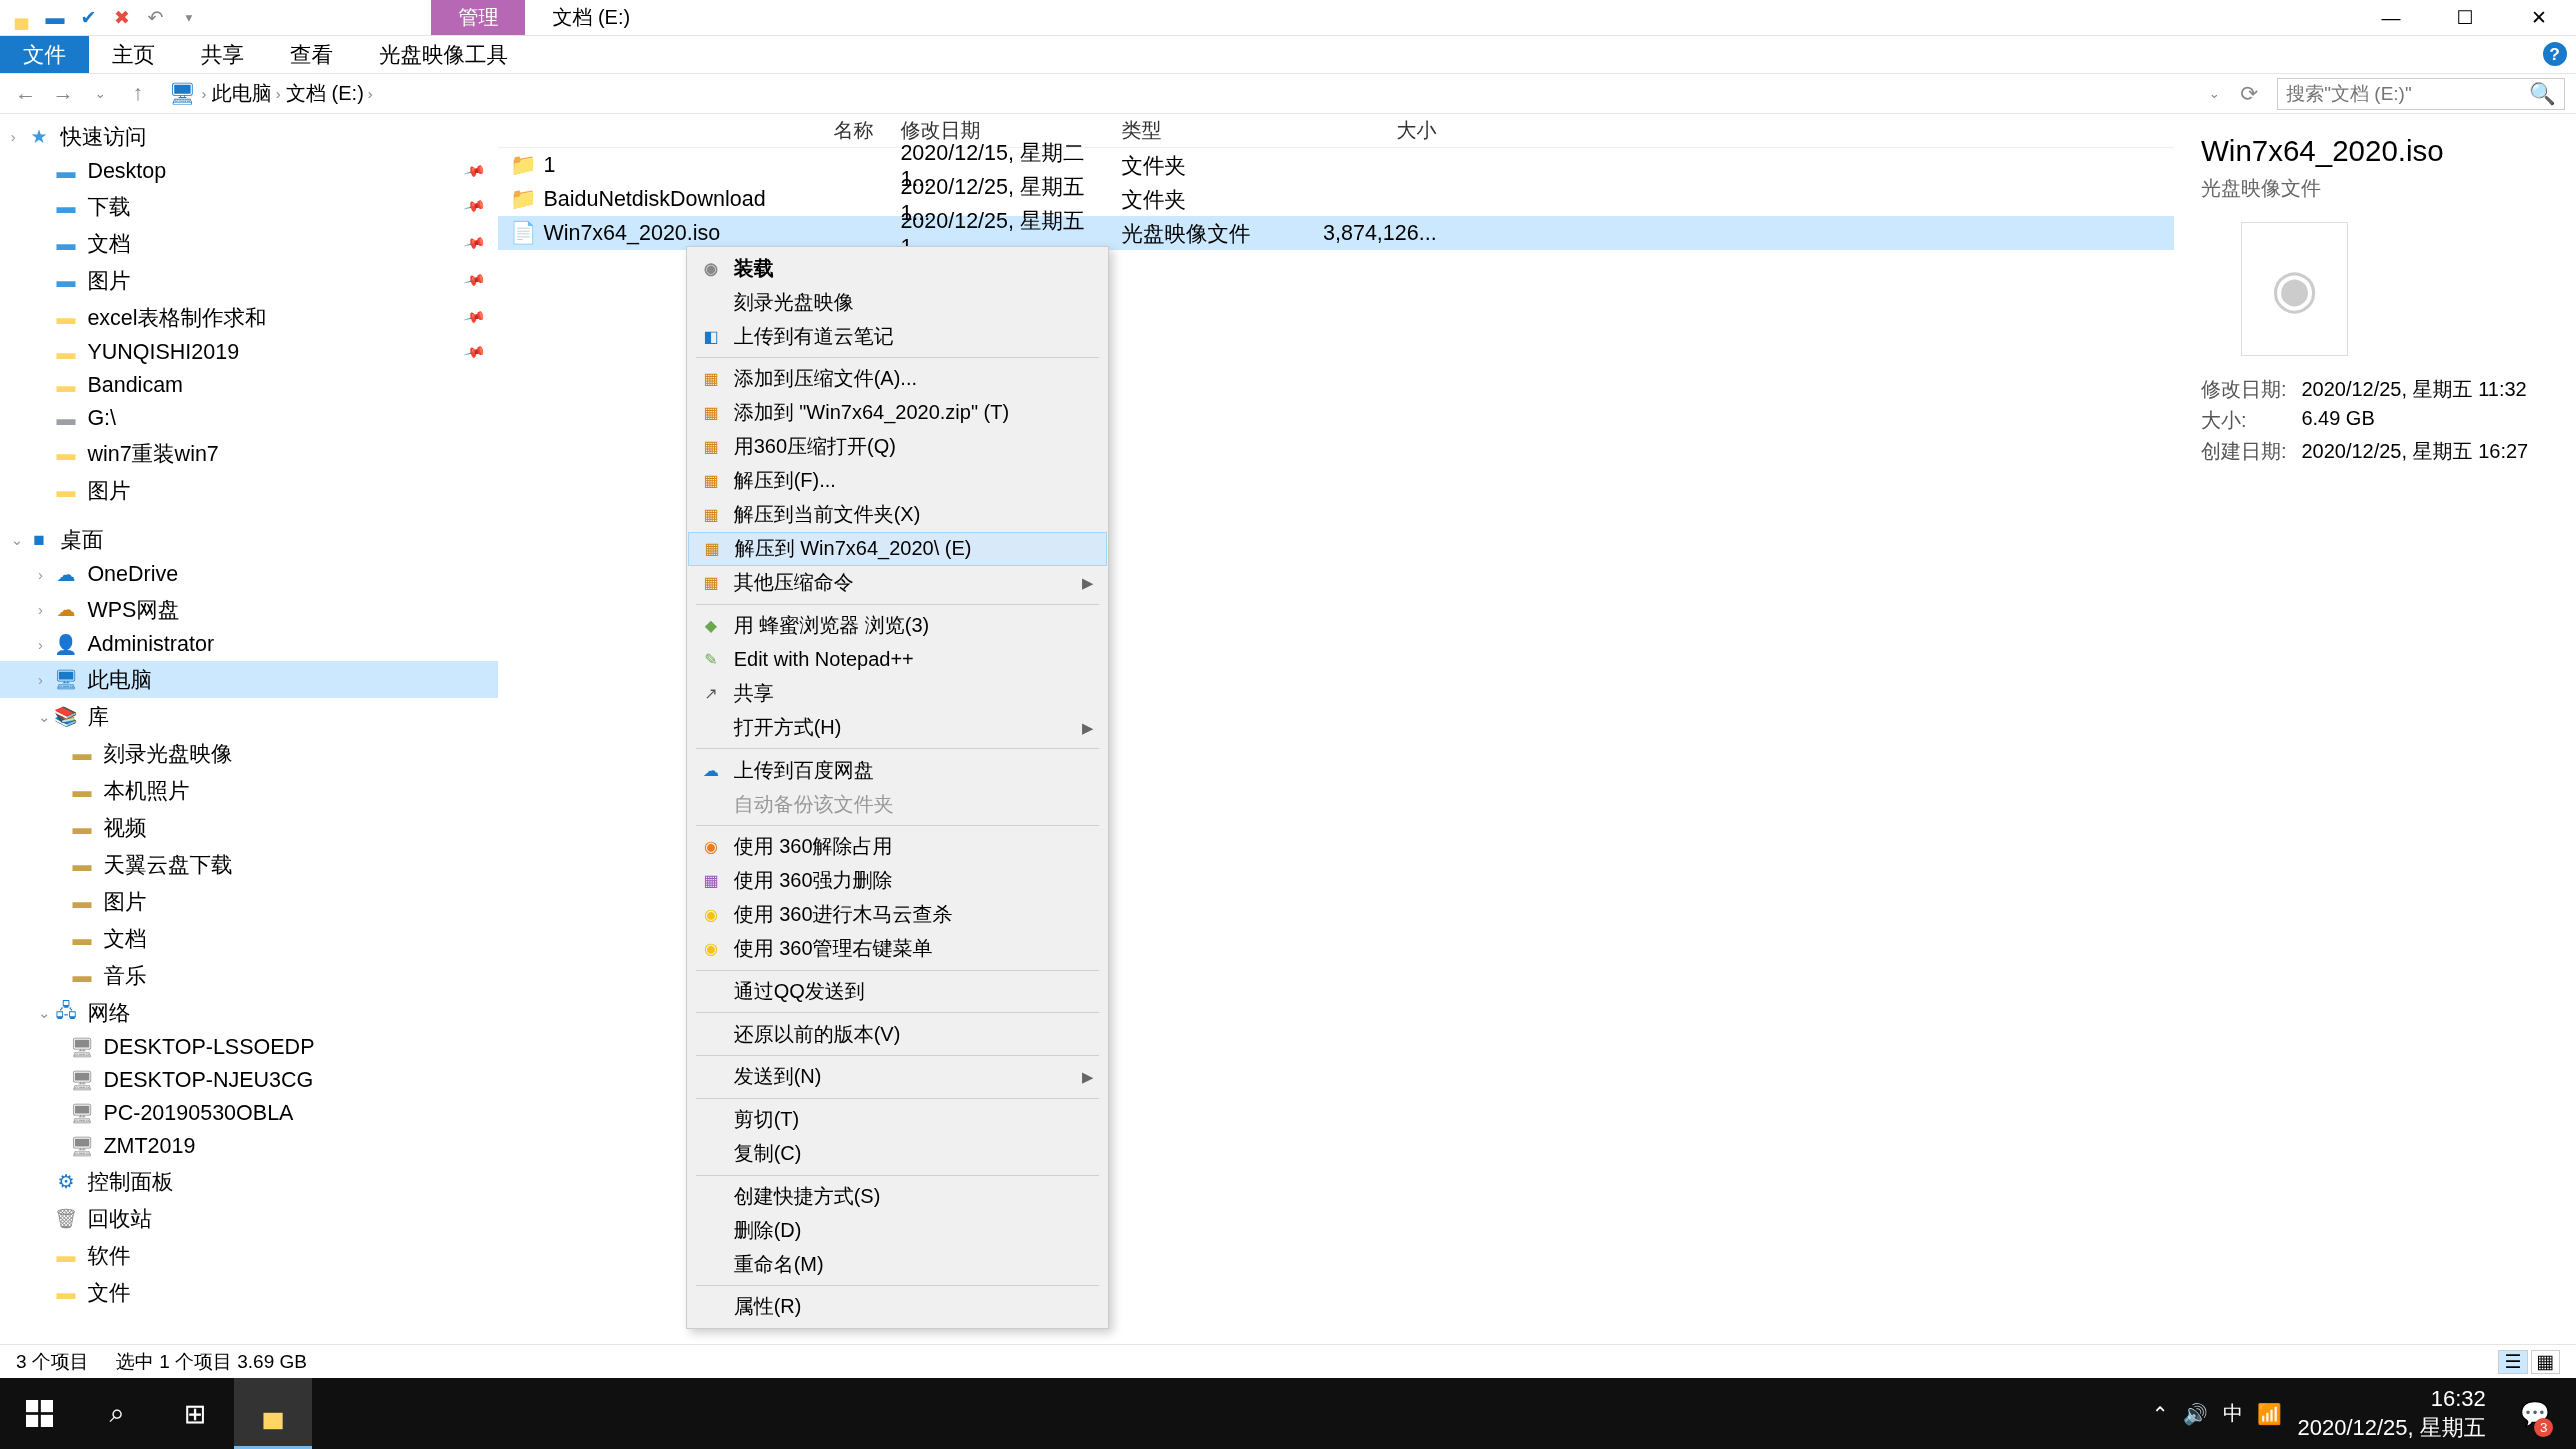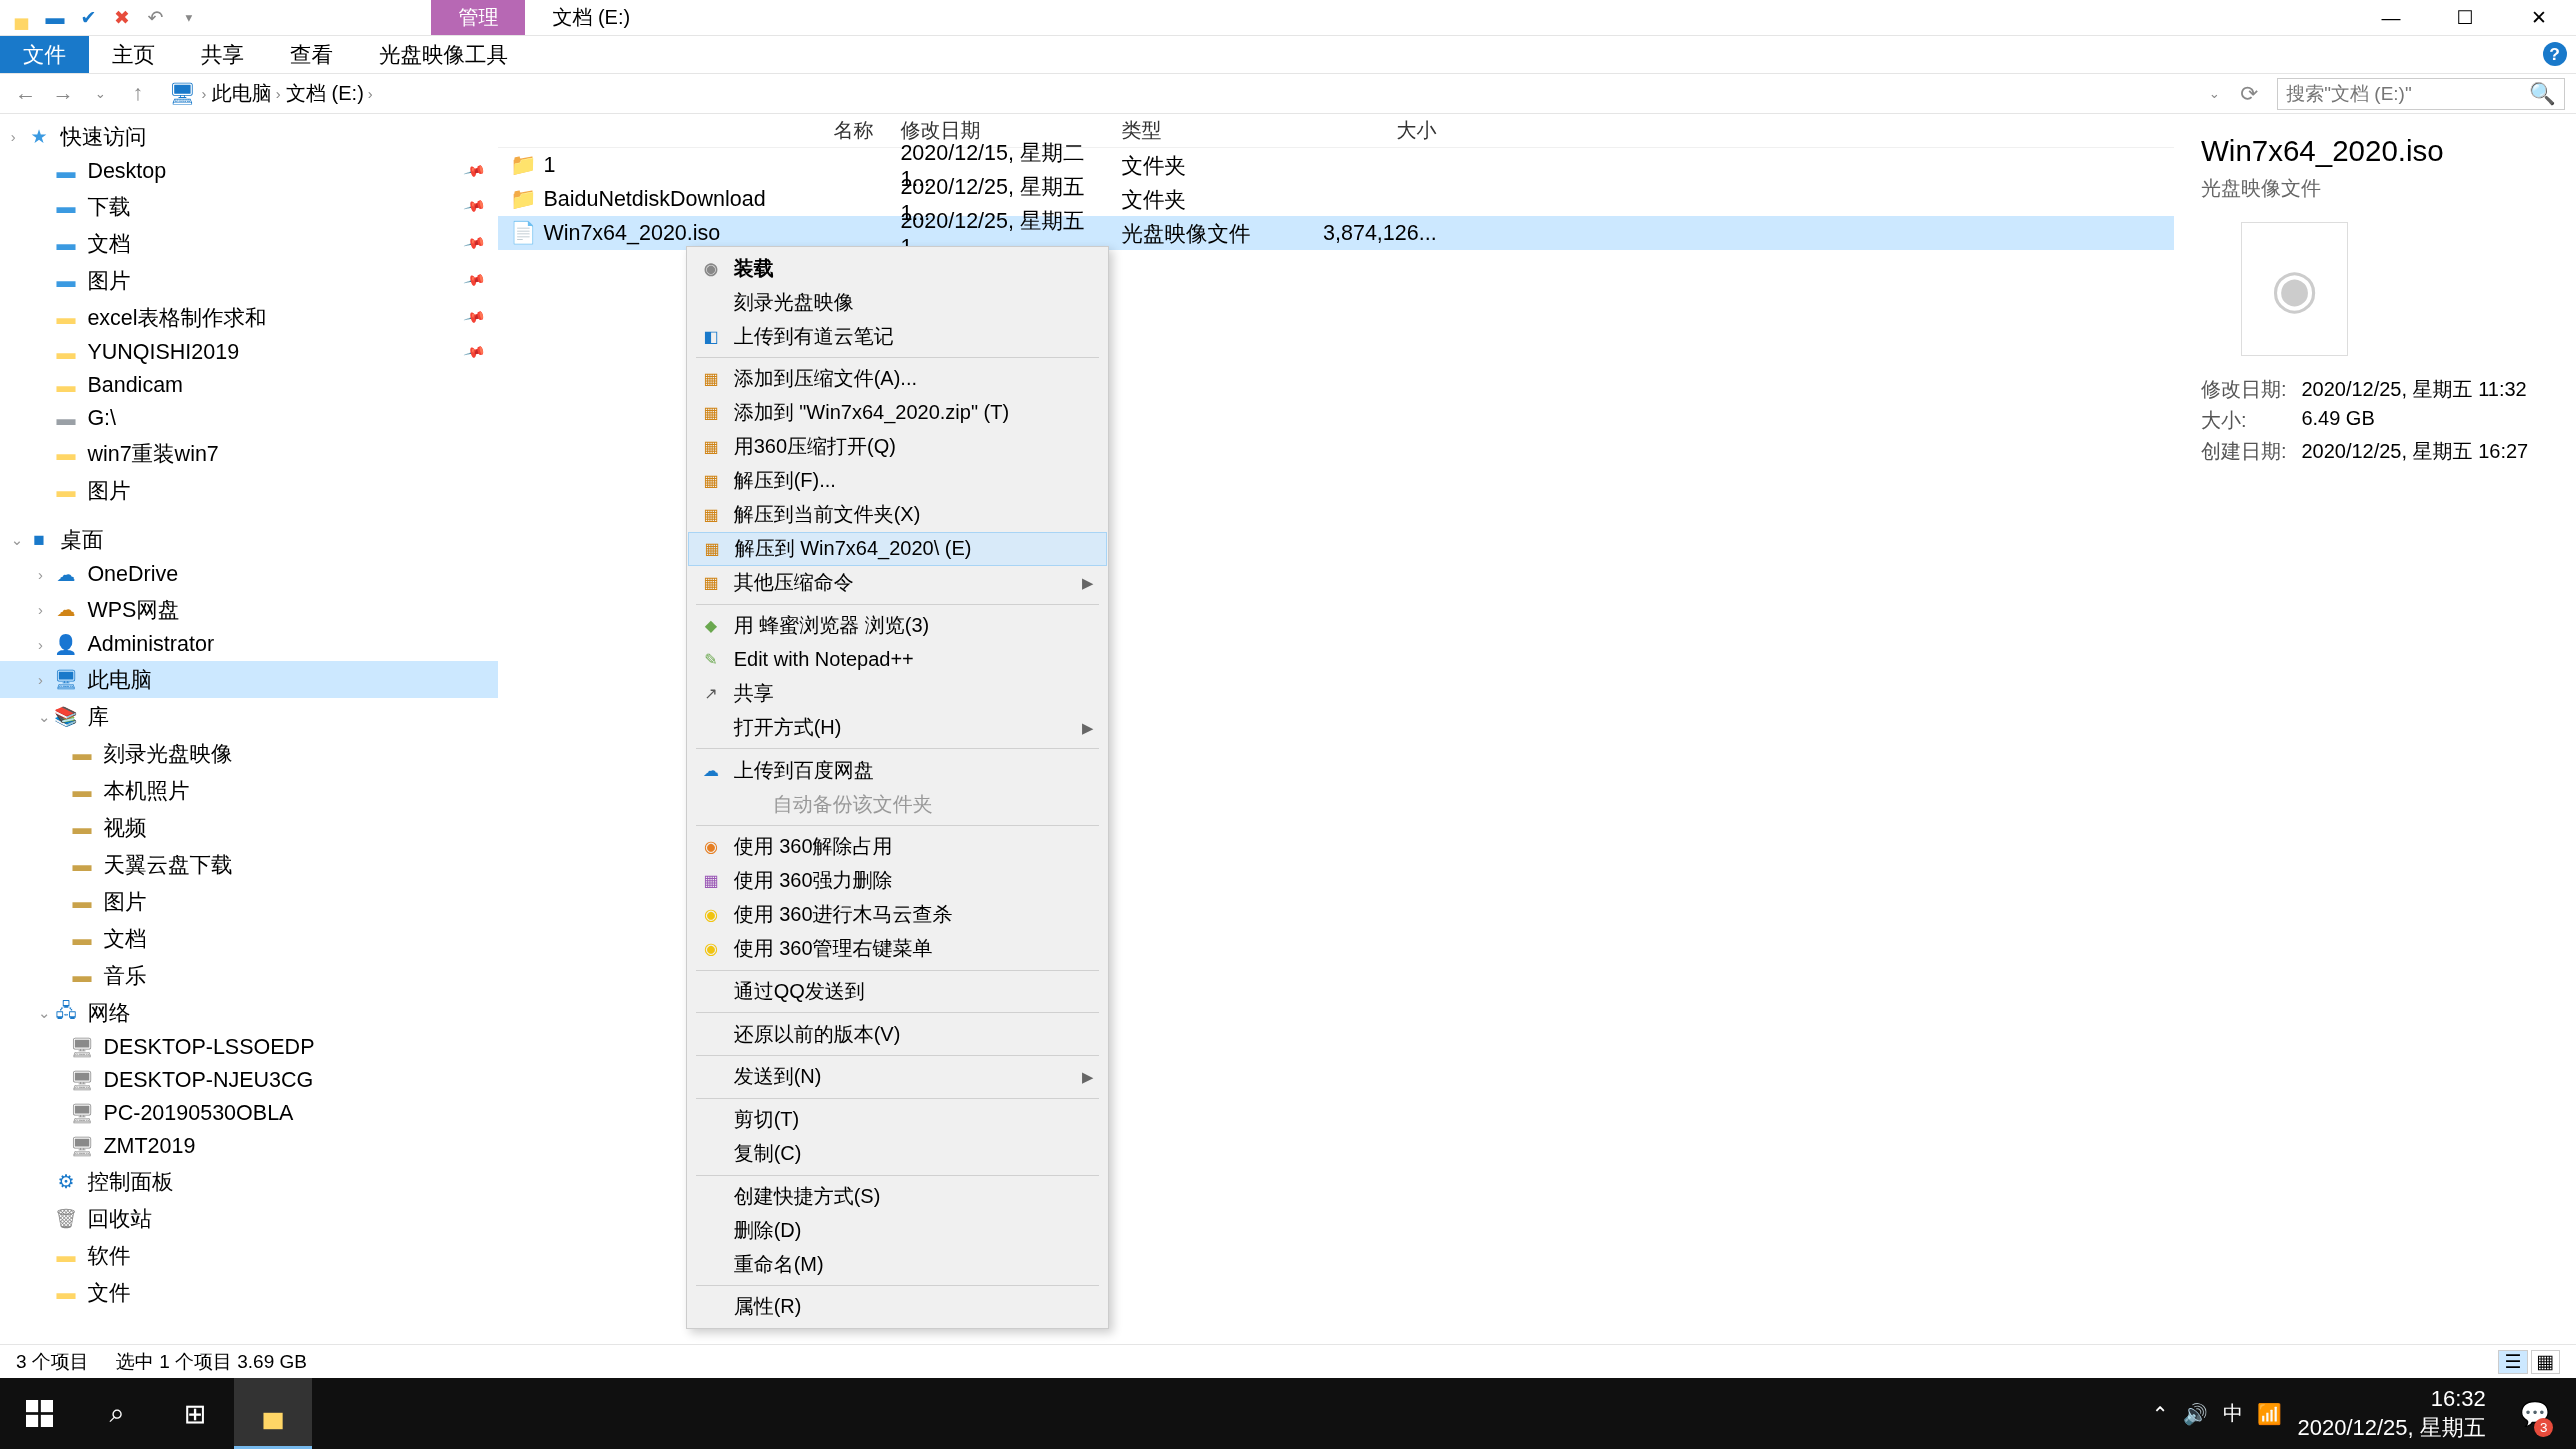--- a/index.html
+++ b/index.html
@@ -62,21 +62,21 @@
 .cell.type { width: 181px; }
 .cell.size { width: 161px; text-align: right; }
 .file-icon { width: 24px; height: 24px; display: flex; align-items: center; justify-content: center; }
 .folder-icon { color: #ffd666; }
 .iso-icon { color: #999; }
 
 
 .context-menu { position: absolute; left: 686px; top: 246px; width: 423px; background: #f0f0f0; border: 0.7px solid #ccc; box-shadow: 4px 4px 9.4px rgba(0,0,0,0.2); padding: 4px 1.3px; }
 .cm-item { display: flex; align-items: center; height: 34px; padding: 0 13.4px 0 10.7px; gap: 10.7px; font-size: 20px; }
 .cm-item.bold { font-weight: bold; }
-.cm-item.disabled { color: #999; margin-left: 39px; }
+.cm-item.disabled { color: #999; }
 .cm-item.hover { background: #d8eaf9; border: 0.7px solid #a8d4f5; }
 .cm-icon { width: 24px; height: 24px; display: flex; align-items: center; justify-content: center; font-size: 16px; }
 .cm-sep { height: 0.7px; background: #d0d0d0; margin: 4px 8px; }
 .cm-arrow { margin-left: auto; color: #666; font-size: 14.8px; }
 
 
 .details { width: 402px; padding: 20px 27px; }
 .details h2 { font-size: 29.5px; font-weight: normal; margin-bottom: 6.7px; }
 .details .subtype { font-size: 20px; color: #666; margin-bottom: 20px; }
 .details .thumb { width: 107px; height: 134px; border: 0.7px solid #ddd; margin: 20px 0 20px 40px; display: flex; align-items: center; justify-content: center; color: #ccc; font-size: 54px; }

